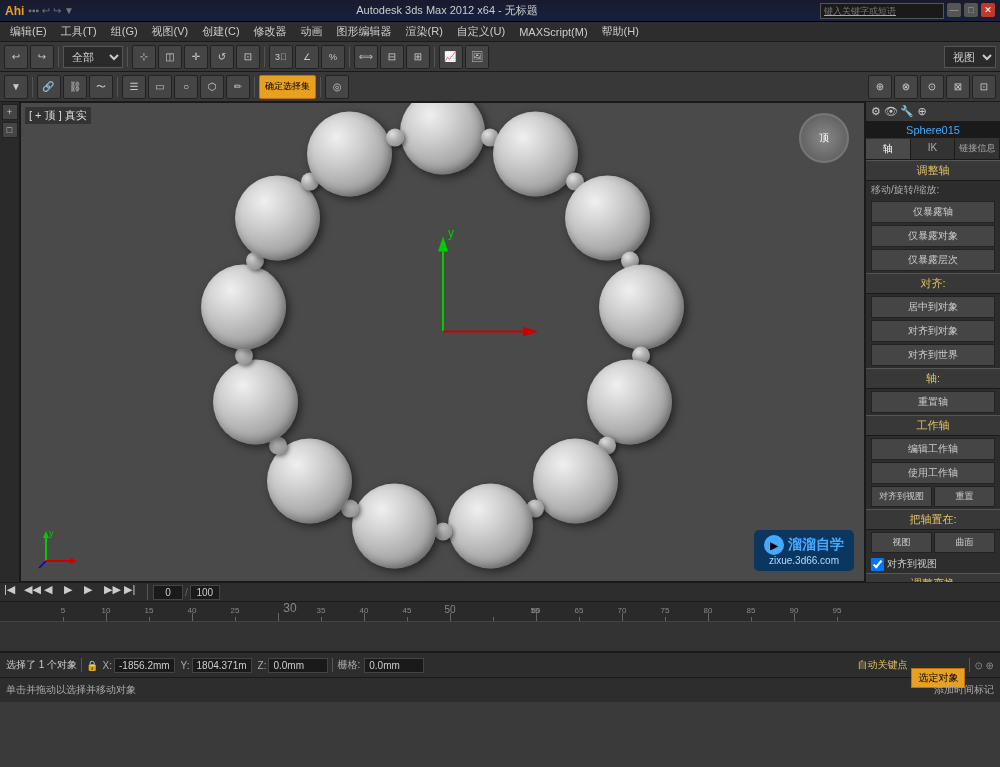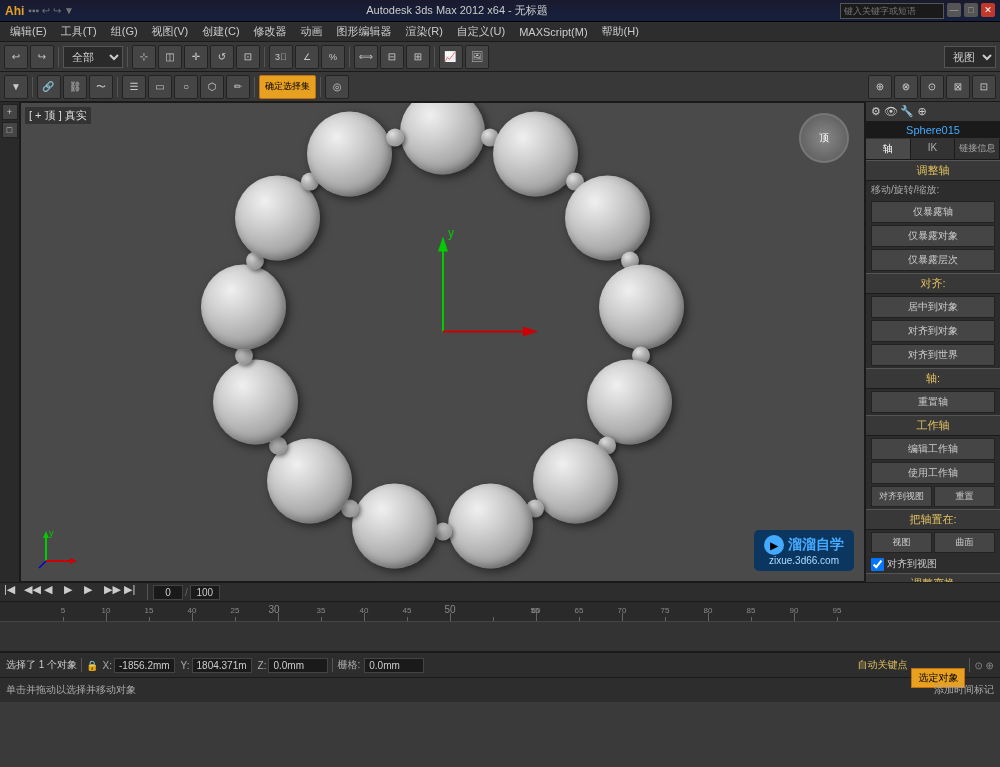--- a/index.html
+++ b/index.html
@@ -221,21 +221,21 @@
 </head>
 <body>
 
 <div id="title-bar">
   <div class="title-left">
     <span style="color:#e8a020; font-weight:bold; font-size:12px;">Ahi</span>
     <span style="color:#777; font-size:10px;">▪▪▪ ↩ ↪ ▼</span>
   </div>
   <div class="title-center">Autodesk 3ds Max 2012 x64 - 无标题</div>
   <div class="title-right">
-    <input type="text" style="height: 16px; width: 104px; background: rgb(26, 26, 26); border: 1px solid rgb(85, 85, 85); color: rgb(170, 170, 170); font-size: 9px; padding: 0px 3px;" placeholder="键入关键字或短语">
+    <input type="text" style="height: 16px; width: 124px; background: rgb(26, 26, 26); border: 1px solid rgb(85, 85, 85); color: rgb(170, 170, 170); font-size: 9px; padding: 0px 3px; text-decoration: underline;" placeholder="键入关键字或短语">
     <div class="win-btn win-min">—</div>
     <div class="win-btn win-max">□</div>
     <div class="win-btn win-close">✕</div>
   </div>
 </div>
 
 <div id="menu-bar">
   <span class="menu-item">编辑(E)</span>
   <span class="menu-item">工具(T)</span>
   <span class="menu-item">组(G)</span>
@@ -455,21 +455,21 @@
       <div class="tick-label" style="left: 63px; bottom: 6px; position: absolute; font-size: 8px; color: rgb(136, 136, 136); transform: translateX(-50%);">5</div>
       <div class="tick" style="left: 106px; height: 8px; bottom: 0px; position: absolute;"></div>
       <div class="tick-label" style="left: 106px; bottom: 6px; position: absolute; font-size: 8px; color: rgb(136, 136, 136); transform: translateX(-50%);">10</div>
       <div class="tick" style="left: 149px; height: 4px; bottom: 0px; position: absolute;"></div>
       <div class="tick-label" style="left: 149px; bottom: 6px; position: absolute; font-size: 8px; color: rgb(136, 136, 136); transform: translateX(-50%);">15</div>
       <div class="tick" style="left: 192px; height: 8px; bottom: 0px; position: absolute;"></div>
       <div class="tick-label" style="left: 192px; bottom: 6px; position: absolute; font-size: 8px; color: rgb(136, 136, 136); transform: translateX(-50%);">40</div>
       <div class="tick" style="left: 235px; height: 4px; bottom: 0px; position: absolute;"></div>
       <div class="tick-label" style="left: 235px; bottom: 6px; position: absolute; font-size: 8px; color: rgb(136, 136, 136); transform: translateX(-50%);">25</div>
       <div class="tick" style="left: 278px; height: 8px; bottom: 0px; position: absolute;"></div>
-      <div class="tick-label" style="left: 274px; bottom: 6px; position: absolute; font-size: 10px; color: rgb(136, 136, 136); transform: translateX(-50%);">30</div>
+      <div class="tick-label" style="left: 290px; bottom: 6px; position: absolute; font-size: 12px; color: rgb(136, 136, 136); transform: translateX(-50%);">30</div>
       <div class="tick" style="left: 321px; height: 4px; bottom: 0px; position: absolute;"></div>
       <div class="tick-label" style="left: 321px; bottom: 6px; position: absolute; font-size: 8px; color: rgb(136, 136, 136); transform: translateX(-50%);">35</div>
       <div class="tick" style="left: 364px; height: 8px; bottom: 0px; position: absolute;"></div>
       <div class="tick-label" style="left: 364px; bottom: 6px; position: absolute; font-size: 8px; color: rgb(136, 136, 136); transform: translateX(-50%);">40</div>
       <div class="tick" style="left: 407px; height: 4px; bottom: 0px; position: absolute;"></div>
       <div class="tick-label" style="left: 407px; bottom: 6px; position: absolute; font-size: 8px; color: rgb(136, 136, 136); transform: translateX(-50%);">45</div>
       <div class="tick" style="left: 450px; height: 8px; bottom: 0px; position: absolute;"></div>
       <div class="tick-label" style="left: 450px; bottom: 6px; position: absolute; font-size: 10px; color: rgb(136, 136, 136); transform: translateX(-50%);">50</div>
       <div class="tick" style="left: 493px; height: 4px; bottom: 0px; position: absolute;"></div>
       <div class="tick-label" style="left: 493px; bottom: 6px; position: absolute; font-size: 8px; color: rgb(136, 136, 136); transform: translateX(-50%); margin-left: 42px;">55</div>

